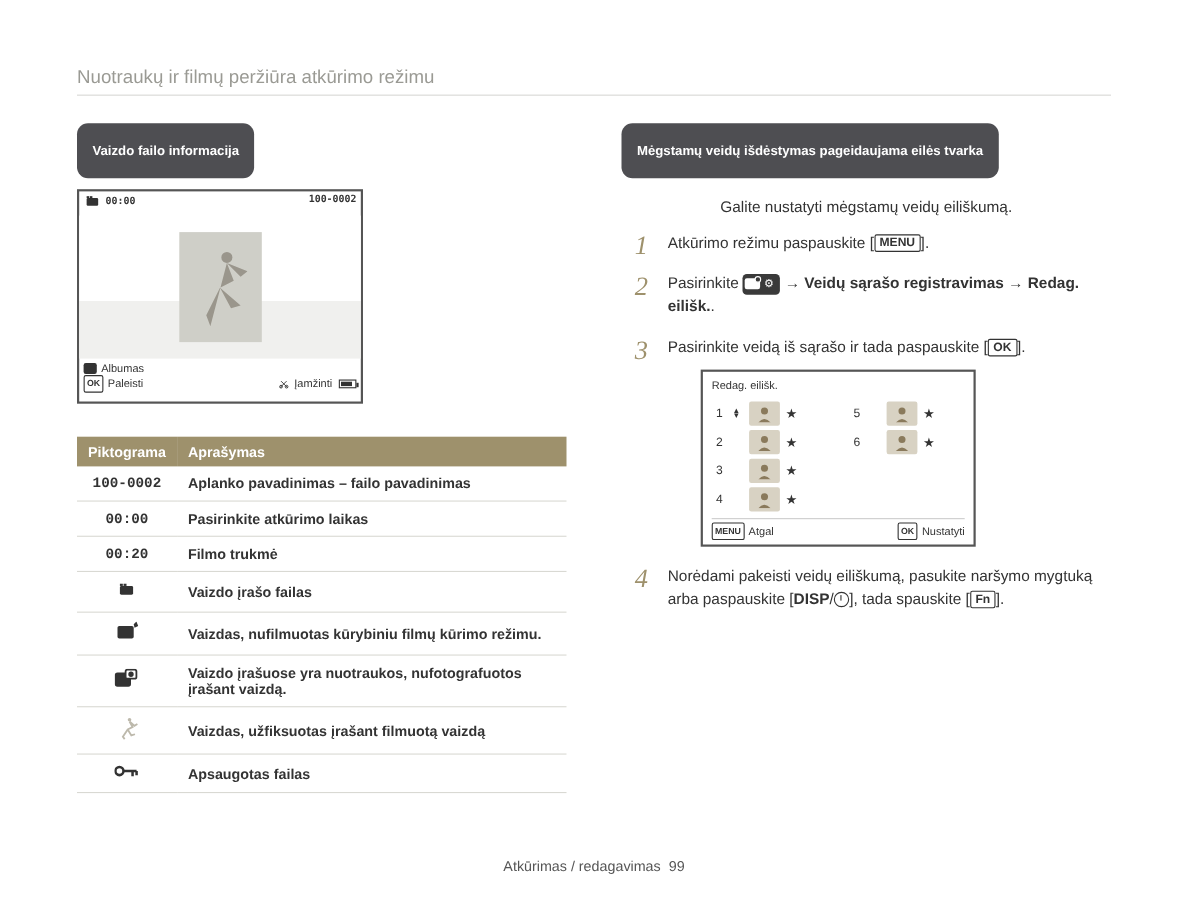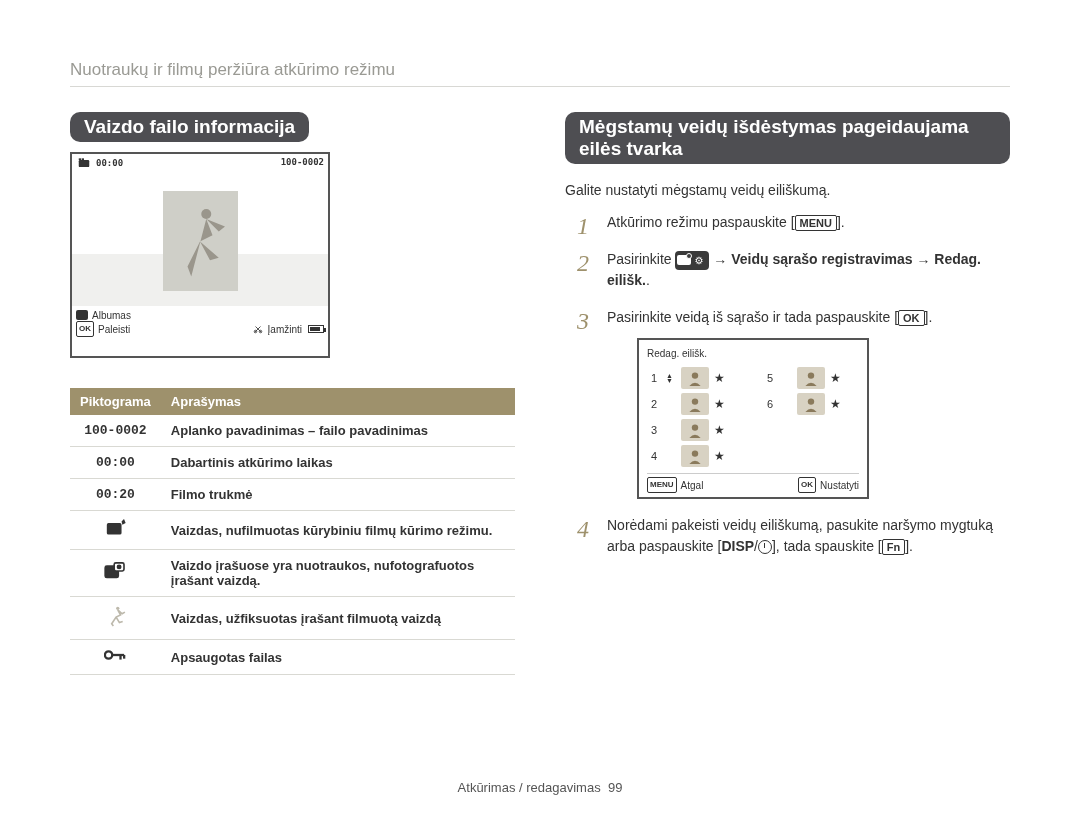--- a/index.html
+++ b/index.html
@@ -23,22 +23,22 @@
   .content {
     display: flex;
     gap: 50px;
   }
   .col { flex: 1; }
   .section-pill {
     display: inline-block;
     background: #4e4e52;
     color: #fff;
     font-weight: bold;
-    font-size: 19px;
-    padding: 4px 14px;
+    font-size: 12px;
+    padding: 18px 14px;
     border-radius: 10px;
     margin-bottom: 10px;
   }
 
   
   .camera-preview {
     width: 260px;
     border: 2px solid #555;
     background: #fff;
     position: relative;
@@ -63,21 +63,21 @@
     position: relative;
     display:flex; align-items:center; justify-content:center;
   }
   .skater-thumb {
     width: 75px; height: 100px;
     background: #cfcfc8;
     display:flex; align-items:center; justify-content:center;
   }
   .cam-bottom {
     font-size: 10px;
-    padding: 2px 4px 20px 4px;
+    padding: 2px 4px 9px 4px;
   }
   .cam-bottom-row { display:flex; align-items:center; height:14px; }
   .cam-label { margin-left:4px; }
   .cam-spacer { flex:1; }
   .batt { display:inline-block; width:16px; height:8px; border:1px solid #333; position:relative; margin-left:6px;}
   .batt::after{content:""; position:absolute; right:-3px; top:2px; width:2px; height:4px; background:#333;}
   .batt .fill{position:absolute; left:1px; top:1px; bottom:1px; width:10px; background:#333;}
 
   
   .icon-table {
@@ -98,21 +98,21 @@
     padding: 8px 10px;
     vertical-align: middle;
     font-weight: bold;
   }
   .icon-table td.ic {
     text-align:center; width:70px; font-weight:bold;
     font-family: 'Courier New', monospace;
   }
 
   
-  .intro-line { font-size: 14px; margin: 8px 0 14px 0; }
+  .intro-line { font-size: 14px; margin: 8px 0 14px 0; text-align: center; }
   ol.steps { list-style:none; padding:0; margin:12px; counter-reset: step; }
   ol.steps > li {
     counter-increment: step;
     position: relative;
     padding-left: 30px;
     margin-bottom: 16px;
     font-size: 14px;
     line-height: 1.5;
   }
   ol.steps > li::before {
@@ -147,21 +147,21 @@
     vertical-align:middle;
   }
   .btn-camera-badge .cam-ico { width:14px;height:10px;background:#fff;border-radius:2px;position:relative;margin-right:3px;}
   .btn-camera-badge .cam-ico::after{content:"";position:absolute;right:-1px;top:-2px;width:4px;height:4px;border:1px solid #fff;border-radius:50%;background:#3a3a3a;}
   .bold { font-weight: bold; }
   .clock-inline { display:inline-flex; width:14px;height:14px;border:1.5px solid #333;border-radius:50%;vertical-align:middle;position:relative;}
   .clock-inline::after{content:"";position:absolute;left:5px;top:2px;width:1.5px;height:5px;background:#333;}
 
   
   .rank-screen {
-    width: 232px;
+    width: 250px;
     border:2px solid #555;
     background:#fff;
     margin: 10px 0 0 30px;
     padding:6px 8px 4px 8px;
     font-size:11px;
   }
   .rank-title { font-size:10px; margin-bottom:4px;}
   .rank-grid { display:flex; gap:20px;}
   .rank-col { flex:1;}
   .rank-row {
@@ -262,25 +262,33 @@
           <th>Aprašymas</th>
         </tr>
       </thead>
       <tbody>
         <tr>
           <td class="ic">100-0002</td>
           <td>Aplanko pavadinimas – failo pavadinimas</td>
         </tr>
         <tr>
           <td class="ic">00:00</td>
-          <td>Dabartinis atkūrimo laikas</td>
+          <td>Pasirinkite atkūrimo laikas</td>
         </tr>
         <tr>
           <td class="ic">00:20</td>
           <td>Filmo trukmė</td>
+        </tr>
+        <tr>
+          <td class="ic"><svg width="20" height="16" viewBox="0 0 24 24" fill="#333">
+                <rect x="3" y="7" width="18" height="12" rx="2"></rect>
+                <rect x="3" y="4" width="4" height="3"></rect>
+                <rect x="8" y="4" width="4" height="3"></rect>
+              </svg></td>
+          <td>Vaizdo įrašo failas</td>
         </tr>
         <tr>
           <td class="ic"><svg width="22" height="18" viewBox="0 0 26 22" fill="#333">
                 <rect x="3" y="5" width="18" height="14" rx="2"></rect>
                 <path d="M21 3 L24 0 L26 5 L22 7 Z"></path>
               </svg></td>
           <td>Vaizdas, nufilmuotas kūrybiniu filmų kūrimo režimu.</td>
         </tr>
         <tr>
           <td class="ic"><svg width="22" height="18" viewBox="0 0 26 22" fill="none" stroke="#333" stroke-width="2">

